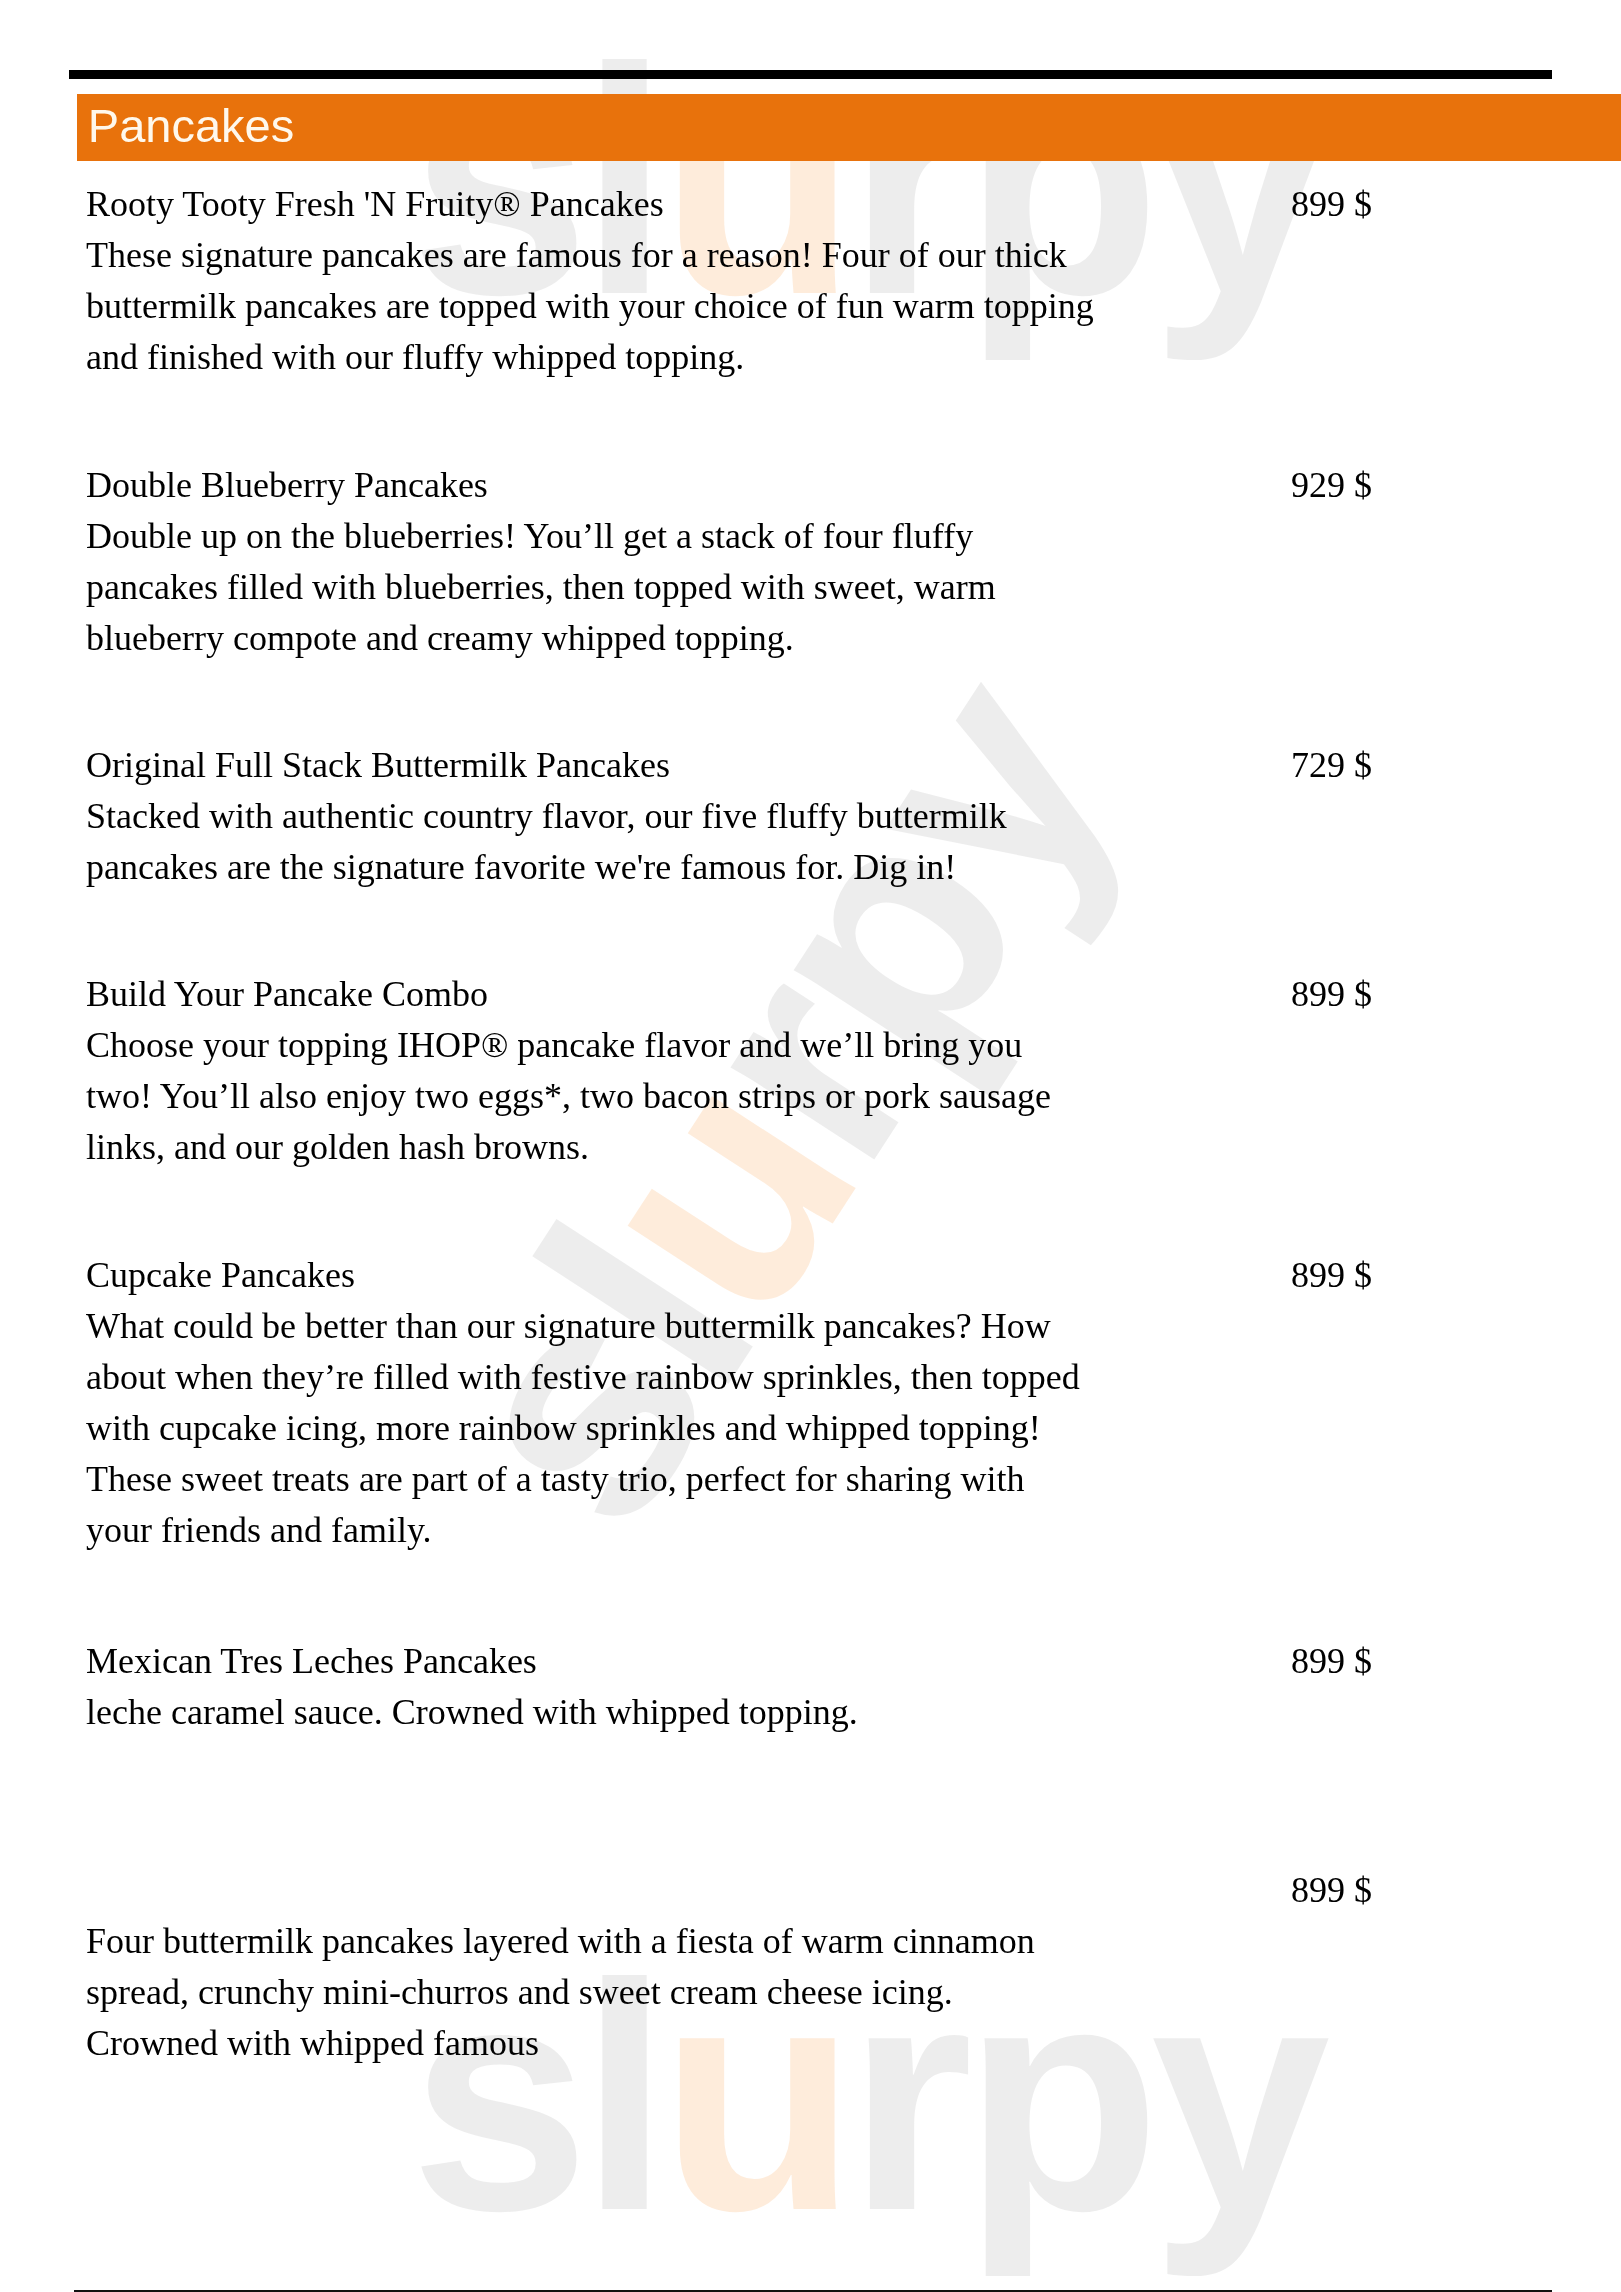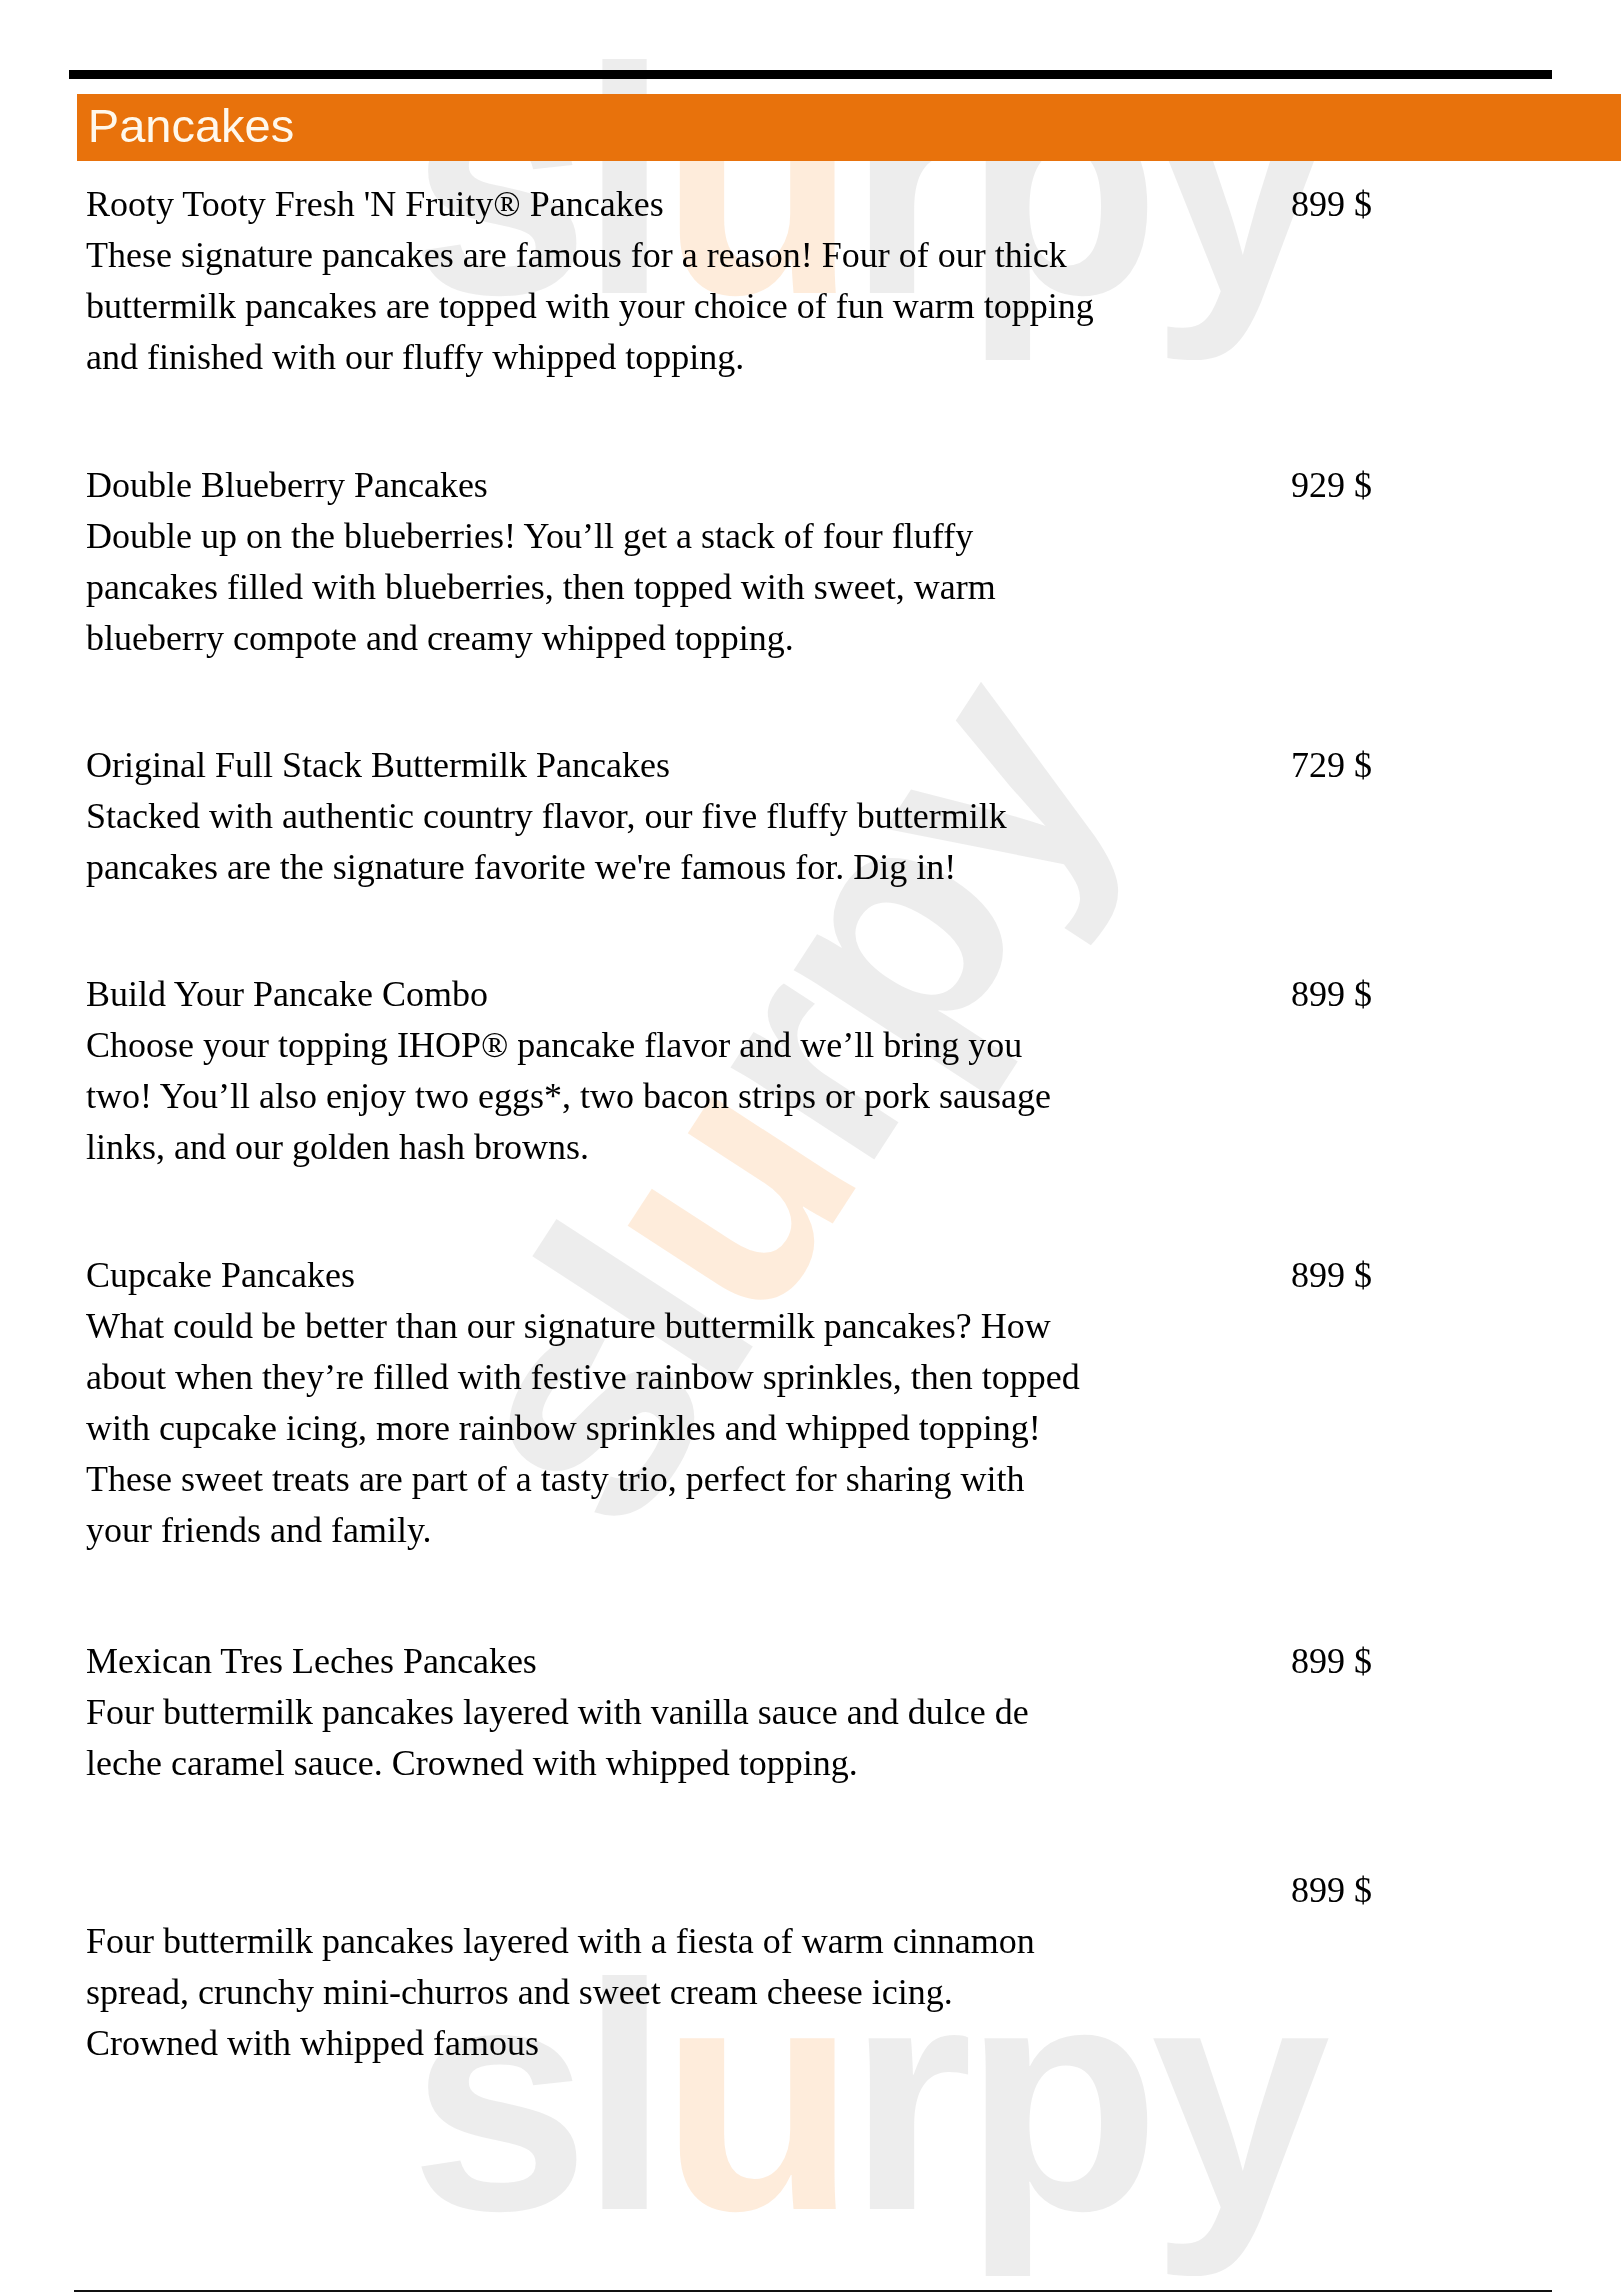--- a/index.html
+++ b/index.html
@@ -180,21 +180,20 @@
     <span class="desc-line">with cupcake icing, more rainbow sprinkles and whipped topping!</span>
     <span class="desc-line">These sweet treats are part of a tasty trio, perfect for sharing with</span>
     <span class="desc-line">your friends and family.</span>
   </div>
 
   <div class="menu-item" style="top:1636px;">
     <div class="item-row">
       <span class="item-name">Mexican Tres Leches Pancakes</span>
       <span class="item-price">899 $</span>
     </div>
-    <span class="desc-line">Four buttermilk pancakes layered with vanilla sauce and dulce de</span>
     <span class="desc-line">leche caramel sauce. Crowned with whipped topping.</span>
   </div>
 
   <div class="menu-item" style="top:1865px;">
     <div class="item-row">
       <span class="item-price">899 $</span>
     </div>
     <span class="desc-line">Four buttermilk pancakes layered with a fiesta of warm cinnamon</span>
     <span class="desc-line">spread, crunchy mini-churros and sweet cream cheese icing.</span>
     <span class="desc-line">Crowned with whipped famous</span>

